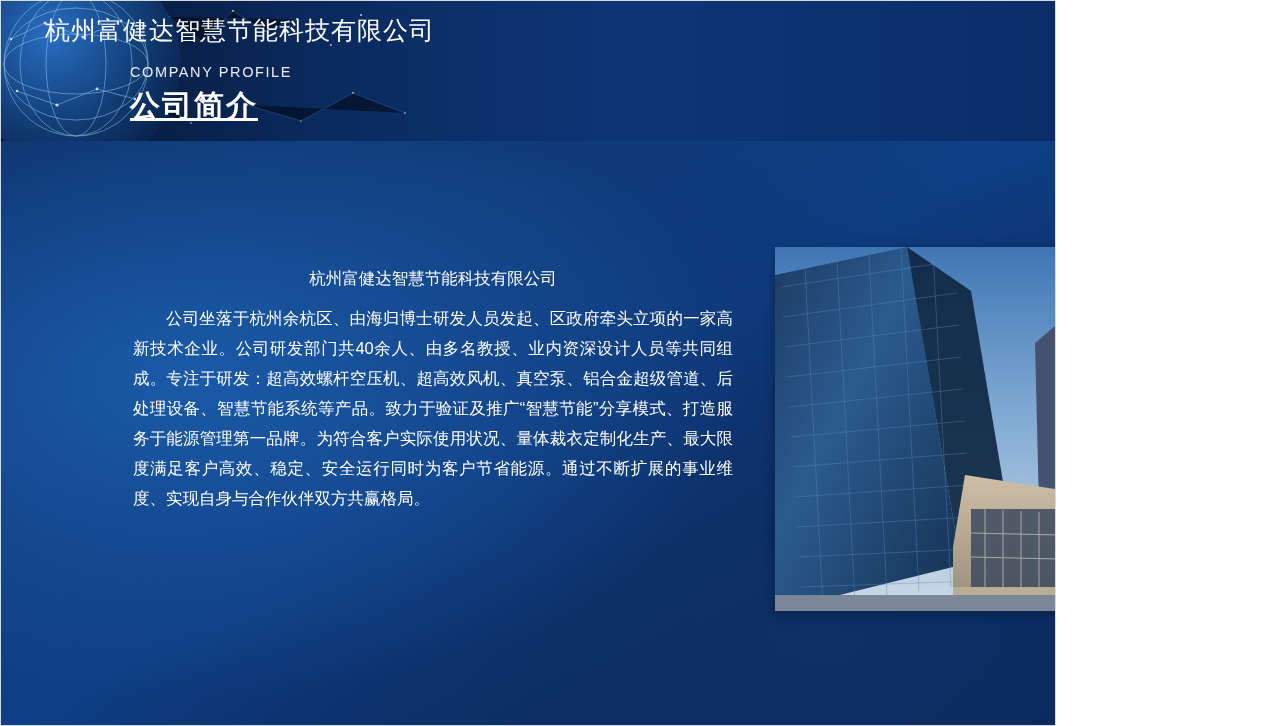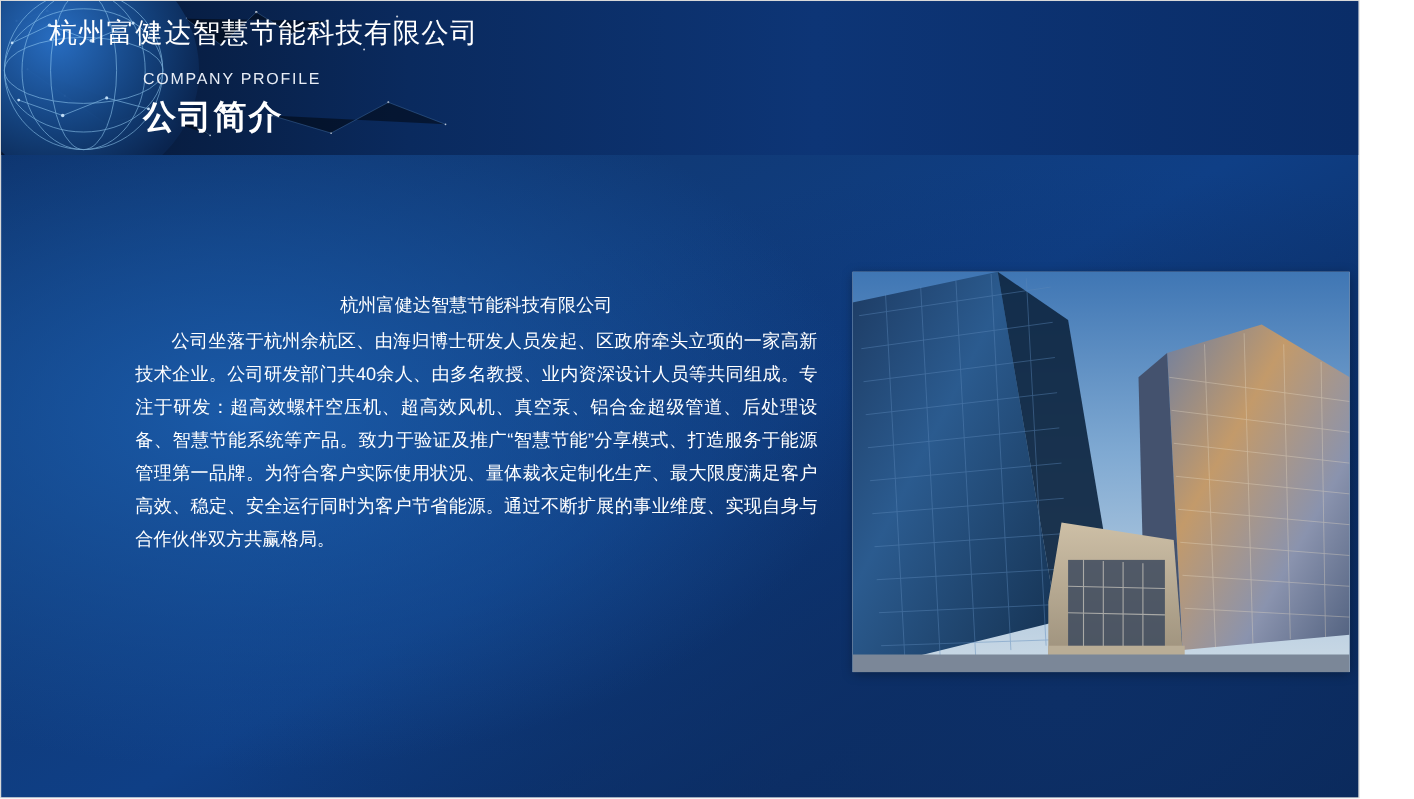--- a/index.html
+++ b/index.html
@@ -3,21 +3,21 @@
 <meta charset="utf-8">
 <style>
   html, body {
     margin: 0;
     padding: 0;
     background: #ffffff;
     font-family: "Liberation Sans", sans-serif;
   }
   .slide {
     position: relative;
-    width: 1236px;
+    width: 1056px;
     height: 726px;
     overflow: hidden;
     background:
       radial-gradient(ellipse 900px 520px at 18% 52%, #1a5aa8 0%, rgba(26,90,168,0) 62%),
       radial-gradient(ellipse 1100px 700px at 78% 88%, #0d2f66 0%, rgba(13,47,102,0) 70%),
       linear-gradient(150deg, #0a2a5e 0%, #103a77 35%, #0f3f86 55%, #0a2c63 78%, #08234e 100%);
     box-sizing: border-box;
     border: 1px solid #d9d9d9;
   }
 
@@ -75,20 +75,21 @@
     margin-left: 85px;
     font-weight: 500;
   }
   .section-title {
     color: #ffffff;
     font-size: 30px;
     font-weight: bold;
     letter-spacing: 2px;
     margin-top: 6px;
     margin-left: 85px;
+    text-decoration: underline;
   }
 
   
   .slogan {
     position: absolute;
     left: 112px;
     top: 196px;
     font-size: 33px;
     color: #62b6ef;
     letter-spacing: 2px;
@@ -107,21 +108,21 @@
     color: #ffffff;
     font-size: 16.5px;
     line-height: 30px;
   }
   .body-lead {
     text-align: center;
     margin: 0 0 2px 0;
     font-size: 16.5px;
   }
   .body-para {
-    margin: 0;
+    margin: 10px;
     text-indent: 33px;
     text-align: justify;
   }
 
   
   .photo {
     position: absolute;
     left: 774px;
     top: 246px;
     width: 452px;

